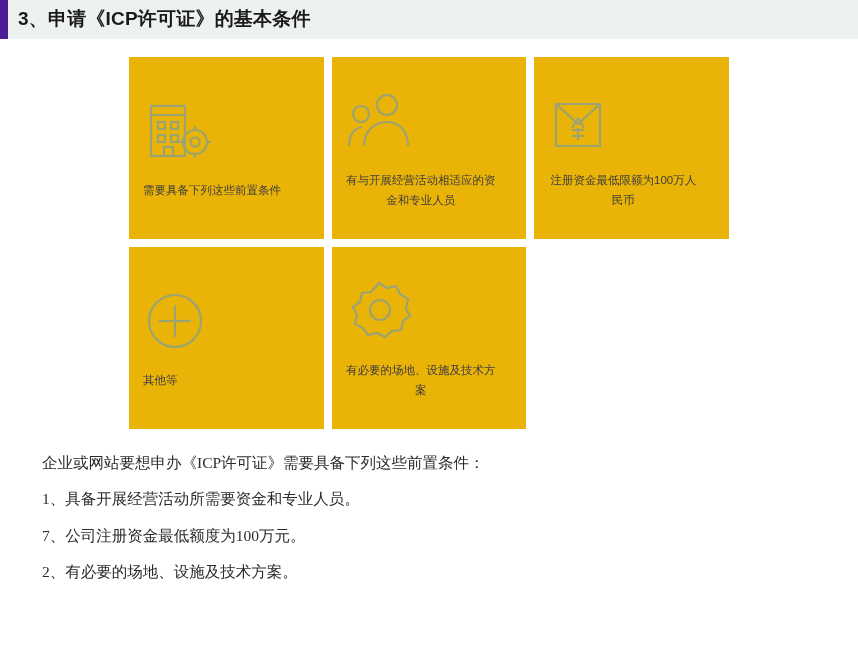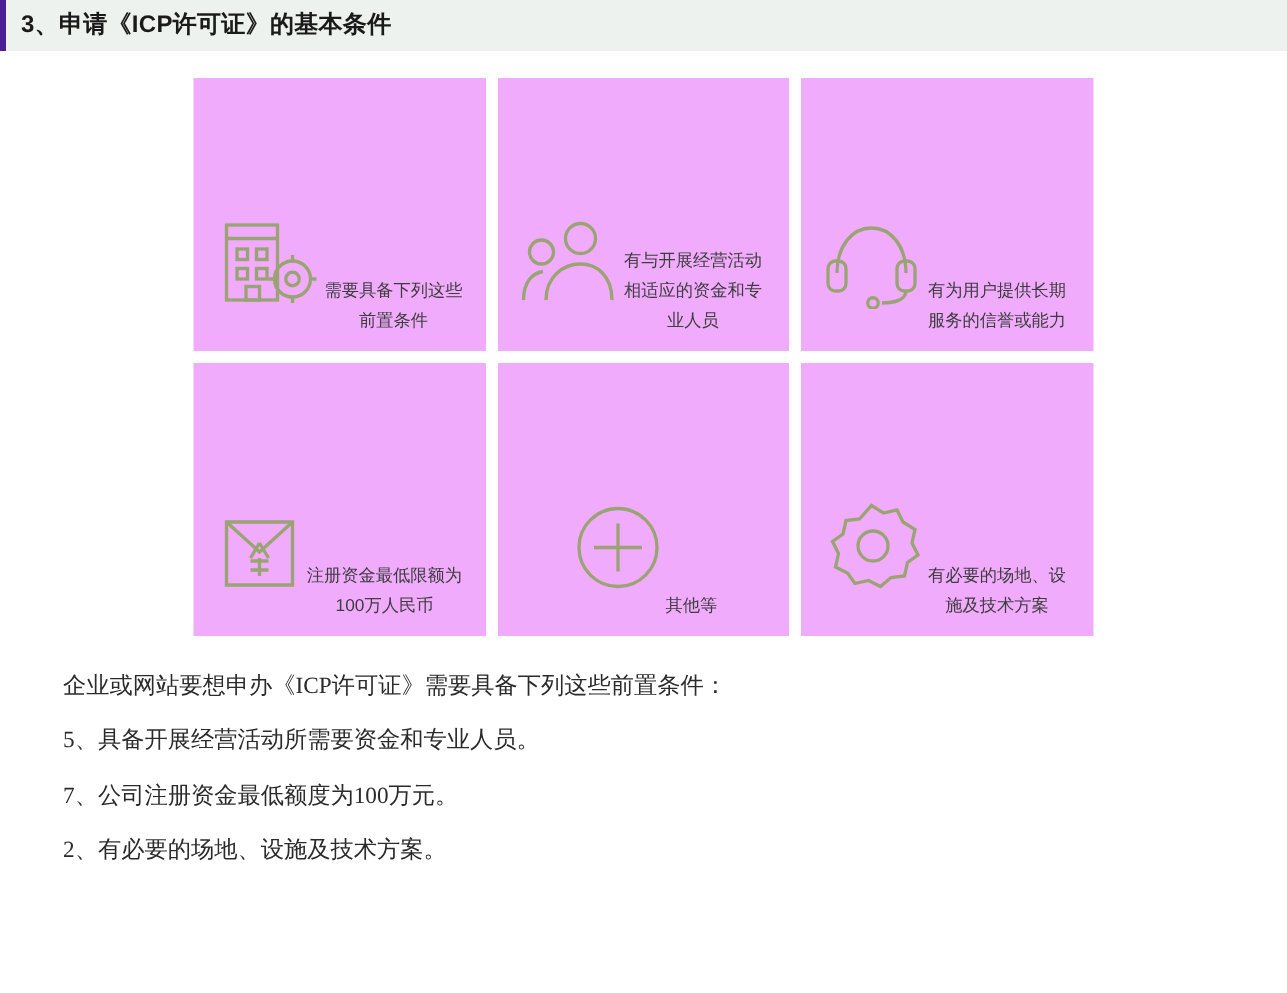--- a/index.html
+++ b/index.html
@@ -12,23 +12,23 @@
     height: 662px;
     font-family: "Liberation Sans", sans-serif;
     color: #222;
     overflow: hidden;
     position: relative;
   }
 
   
   .section-header {
     background: #eef2ef;
-    border-left: 4px solid #4c1d95;
+    border-left: 8px solid #4c1d95;
     padding: 6px 0 7px 10px;
-    font-size: 16px;
+    font-size: 19px;
     font-weight: bold;
     color: #1a1a1a;
     letter-spacing: 0.2px;
     box-sizing: border-box;
     width: 858px;
   }
 
   
   .grid-wrap {
     padding: 18px 0 0 0;
@@ -36,23 +36,24 @@
     justify-content: center;
   }
   .grid {
     width: 600px;
     display: grid;
     grid-template-columns: 1fr 1fr 1fr;
     grid-auto-rows: 182px;
     gap: 8px;
   }
   .card {
-    background: #f0abfc;
+    background: #eab308;
     display: flex;
-    align-items: flex-end;
+    flex-direction: column;
+    align-items: flex-start;
     justify-content: center;
     padding: 10px 14px;
     box-sizing: border-box;
   }
   .card .icon {
     height: 70px;
     display: flex;
     align-items: center;
     justify-content: center;
     margin-bottom: 14px;
@@ -116,32 +117,20 @@
         <svg width="66" height="62" viewBox="0 0 66 62" fill="none" stroke="#9aa472" stroke-width="2.2">
           <circle cx="41" cy="15" r="10"></circle>
           <path d="M18 56 C18 40 30 32 41 32 C52 32 62 40 62 56"></path>
           <circle cx="15" cy="24" r="8"></circle>
           <path d="M3 56 C3 44 9 38 16 37"></path>
         </svg>
       </span>
       <span class="caption">有与开展经营活动相适应的资金和专业人员</span>
     </div>
 
-    <div class="card">
-      <span class="icon">
-        <svg width="66" height="62" viewBox="0 0 66 62" fill="none" stroke="#9aa472" stroke-width="2.2">
-          <path d="M10 38 C10 20 20 8 33 8 C46 8 56 20 56 38"></path>
-          <rect x="4" y="30" width="12" height="20" rx="5"></rect>
-          <rect x="50" y="30" width="12" height="20" rx="5"></rect>
-          <path d="M56 50 C56 56 48 58 40 58"></path>
-          <circle cx="34" cy="58" r="3.5"></circle>
-        </svg>
-      </span>
-      <span class="caption">有为用户提供长期服务的信誉或能力</span>
-    </div>
 
     <div class="card">
       <span class="icon">
         <svg width="60" height="62" viewBox="0 0 60 62" fill="none" stroke="#9aa472" stroke-width="2.2">
           <path d="M8 14 L52 14 L52 56 L8 56 Z"></path>
           <path d="M8 14 L30 34 L52 14"></path>
           <path d="M30 28 L24 38 M30 28 L36 38 M24 40 L36 40 M24 46 L36 46 M30 38 L30 50"></path>
         </svg>
       </span>
       <span class="caption">注册资金最低限额为100万人民币</span>
@@ -166,17 +155,17 @@
         </svg>
       </span>
       <span class="caption">有必要的场地、设施及技术方案</span>
     </div>
 
   </div>
 </div>
 
 <div class="body">
   <p class="lead">企业或网站要想申办《ICP许可证》需要具备下列这些前置条件：</p>
-  <p>5、具备开展经营活动所需要资金和专业人员。</p>
+  <p>1、具备开展经营活动所需要资金和专业人员。</p>
   <p>7、公司注册资金最低额度为100万元。</p>
   <p>2、有必要的场地、设施及技术方案。</p>
 
 </div>
 
 </body></html>

